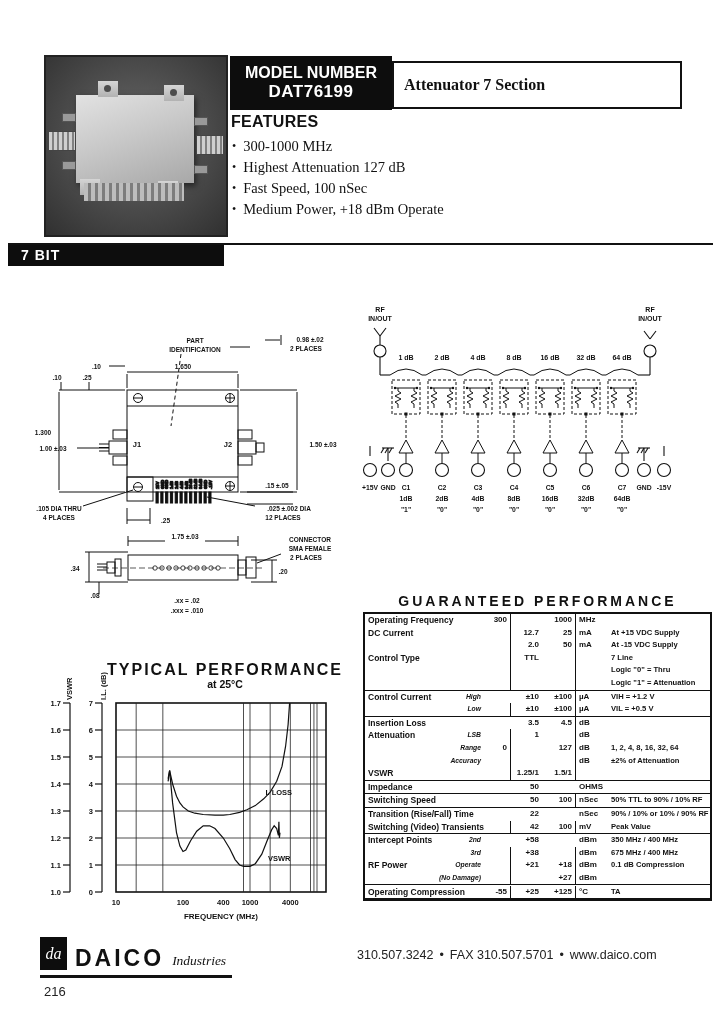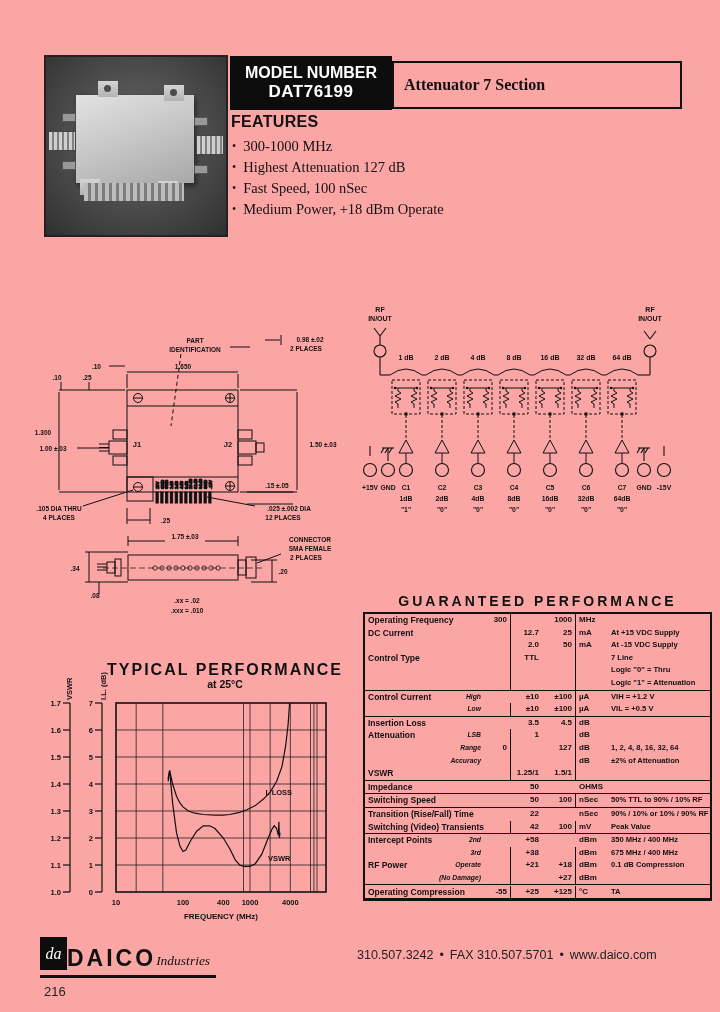--- a/index.html
+++ b/index.html
@@ -1,16 +1,16 @@
 <!DOCTYPE html>
 <html><head>
 <meta charset="utf-8">
 <style>
   html,body{margin:0;padding:0;background:#ddd;}
-  .page{position:relative;width:720px;height:1012px;background:#fca5a5;margin:0 auto;
+  .page{position:relative;width:720px;height:1012px;background:#ffffff;margin:0 auto;
         font-family:"Liberation Sans",sans-serif;color:#111;overflow:hidden;}
   [data-interactable]{cursor:default;}
 
   
   .photo{position:absolute;left:44px;top:55px;width:180px;height:178px;border:2px solid #222;
          background:radial-gradient(circle at 50% 45%, #6a6a6a 0%, #4a4a4a 55%, #303030 100%);}
   .module{position:absolute;left:30px;top:38px;width:118px;height:88px;
           background:linear-gradient(160deg,#e2e2e2 0%,#c9c9c9 45%,#a8a8a8 100%);box-shadow:2px 3px 6px rgba(0,0,0,.55);}
   .tab{position:absolute;width:20px;height:16px;background:linear-gradient(#d5d5d5,#b2b2b2);}
   .tab i{position:absolute;left:6px;top:4px;width:7px;height:7px;border-radius:50%;background:#4c4c4c;display:block;}
@@ -57,21 +57,21 @@
   .c-max{width:34px;text-align:right;border-right:1.2px solid #111;}
   .c-units{width:32px;}
   .c-cond{flex:1;font-size:7.6px;}
   .head .c-param{font-size:9.5px;}
   .head .c-cond{text-align:center;}
 
   
   .chart{position:absolute;left:30px;top:658px;}
 
   
-  .logo{position:absolute;left:40px;top:937px;display:flex;align-items:flex-end;gap:0;
+  .logo{position:absolute;left:40px;top:937px;display:flex;align-items:flex-end;gap:8px;
         border-bottom:3px solid #111;padding:0 6px 5px 0;}
   .logo .sq{width:27px;height:33px;background:#0d0d0d;color:#fff;display:flex;align-items:center;justify-content:center;
             font-family:"Liberation Serif",serif;font-style:italic;font-size:16px;}
   .logo .brand{font-size:23px;font-weight:bold;letter-spacing:3px;line-height:1;}
   .logo .ind{font-family:"Liberation Serif",serif;font-style:italic;font-size:13.5px;padding-bottom:1px;}
   .contact{position:absolute;left:357px;top:948px;font-size:12.5px;color:#222;white-space:nowrap;}
   .contact .dot{padding:0 6px;}
   .pagenum{position:absolute;left:44px;top:984px;font-size:13px;color:#222;}
 </style>
 </head>
@@ -123,20 +123,23 @@
     <div class="feat-item" data-interactable="false">
         <span class="bull" data-interactable="false">•</span>
         <span data-interactable="false">Fast Speed, 100 nSec</span>
       </div>
     <div class="feat-item" data-interactable="false">
         <span class="bull" data-interactable="false">•</span>
         <span data-interactable="false">Medium Power, +18 dBm Operate</span>
       </div>
   </div>
 
+  <div class="banner" data-interactable="false">
+    <div class="bar" data-interactable="false">7 BIT</div>
+  </div>
 
   <svg class="mech" width="335" height="315" viewBox="0 0 335 315" data-interactable="false">
     <g stroke="#111" stroke-width="1" fill="none">
 
       <rect x="102" y="60" width="111" height="102"></rect>
       <line x1="102" y1="76" x2="213" y2="76"></line>
       <line x1="102" y1="147" x2="213" y2="147"></line>
       <rect x="102" y="147" width="26" height="24"></rect>
 
       <circle cx="113" cy="68" r="4.5"></circle>

